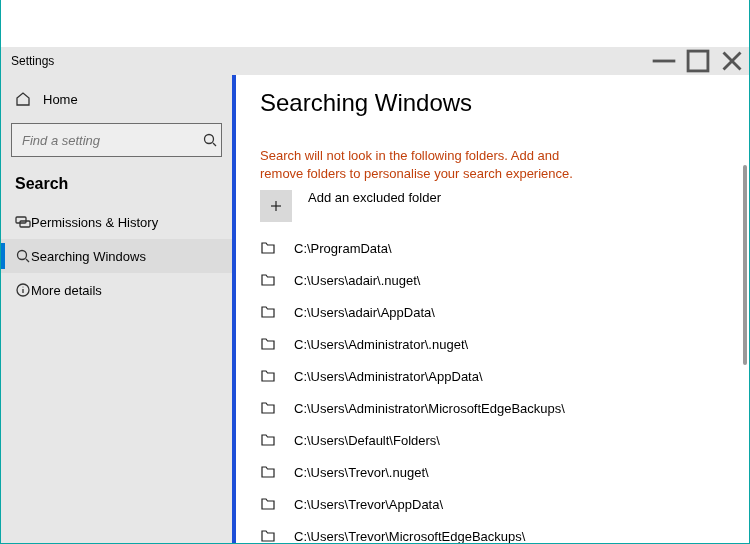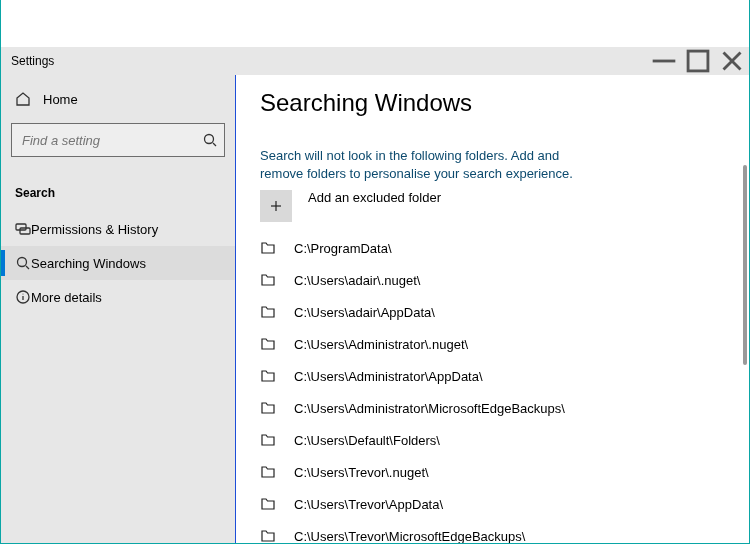--- a/index.html
+++ b/index.html
@@ -52,21 +52,21 @@
     color: #555;
   }
   .body {
     flex: 1;
     display: flex;
     min-height: 0;
   }
   .sidebar {
     width: 235px;
     background: #e7e7e7;
-    border-right: 1px solid #1d4ed8;
+    border-right: 4px solid #1d4ed8;
     display: flex;
     flex-direction: column;
     padding-top: 8px;
   }
   .home-row {
     display: flex;
     align-items: center;
     gap: 12px;
     padding: 8px 14px 8px 14px;
     margin-bottom: 8px;
@@ -85,23 +85,22 @@
     flex: 1;
     border: none;
     outline: none;
     background: transparent;
     font-size: 13px;
     color: #333;
     font-style: italic;
   }
   .section-label {
     padding: 8px 14px 12px 14px;
-    font-size: 12px;
+    font-size: 16px;
     font-weight: 600;
-    margin-top: 11px;
   }
   .nav-item {
     display: flex;
     align-items: center;
     padding: 9px 14px 9px 14px;
     font-size: 13px;
     position: relative;
   }
   .nav-item.active::before {
     content: "";
@@ -149,21 +148,21 @@
     overflow: hidden;
     line-height: 0px;
     position: relative;
   }
   .faded-header span{
     position: absolute;
     top: -10px;
   }
   .desc {
     font-size: 13px;
-    color: #0c4a6e;
+    color: #c2410c;
     margin: 14px 0 8px 0;
     line-height: 1.35;
     max-width: 340px;
   }
   .add-row {
     display: flex;
     gap: 16px;
     margin-bottom: 18px;
   }
   .add-btn {

